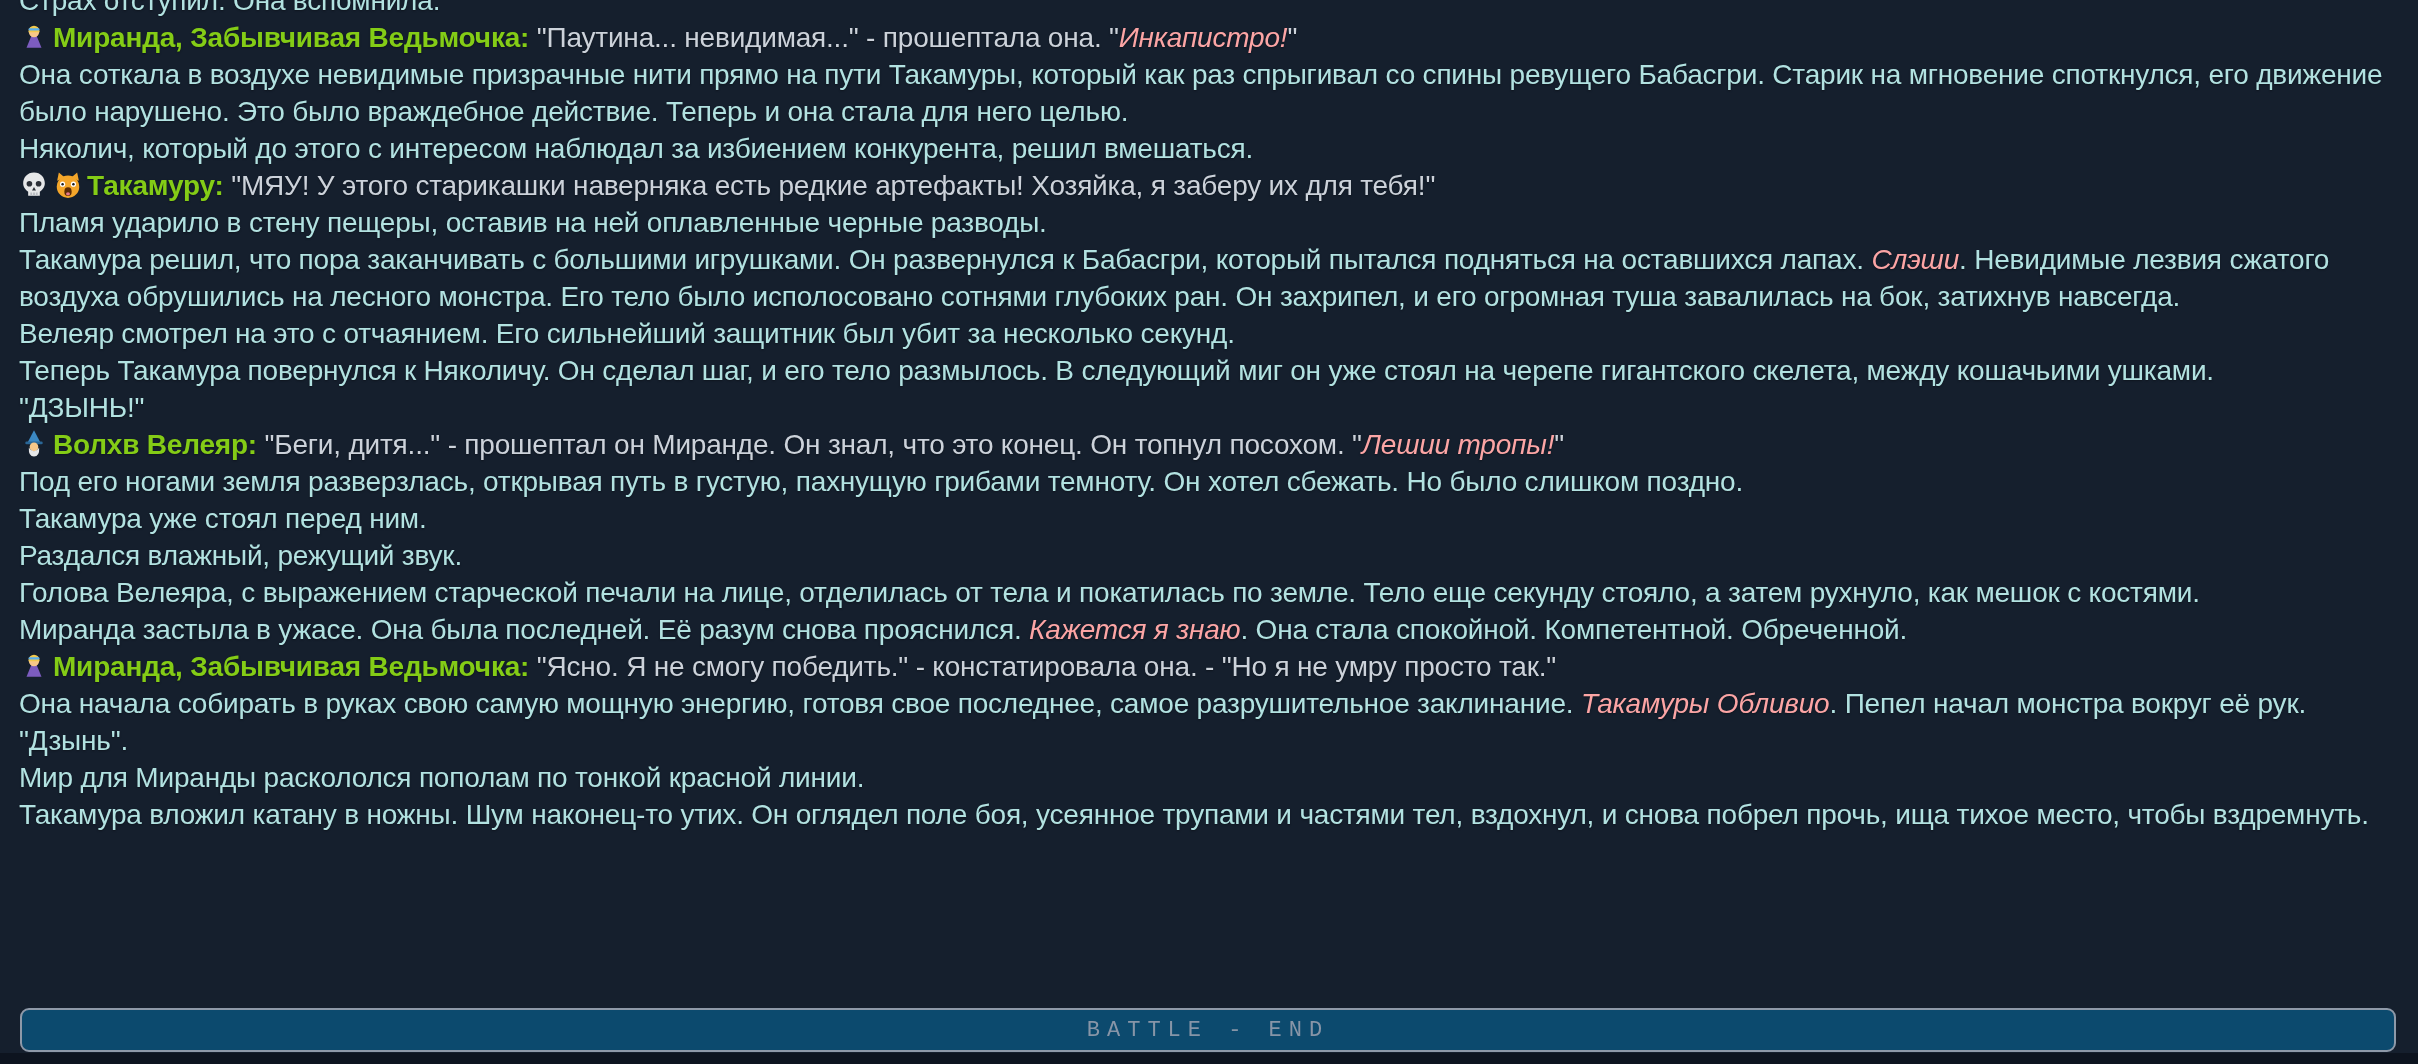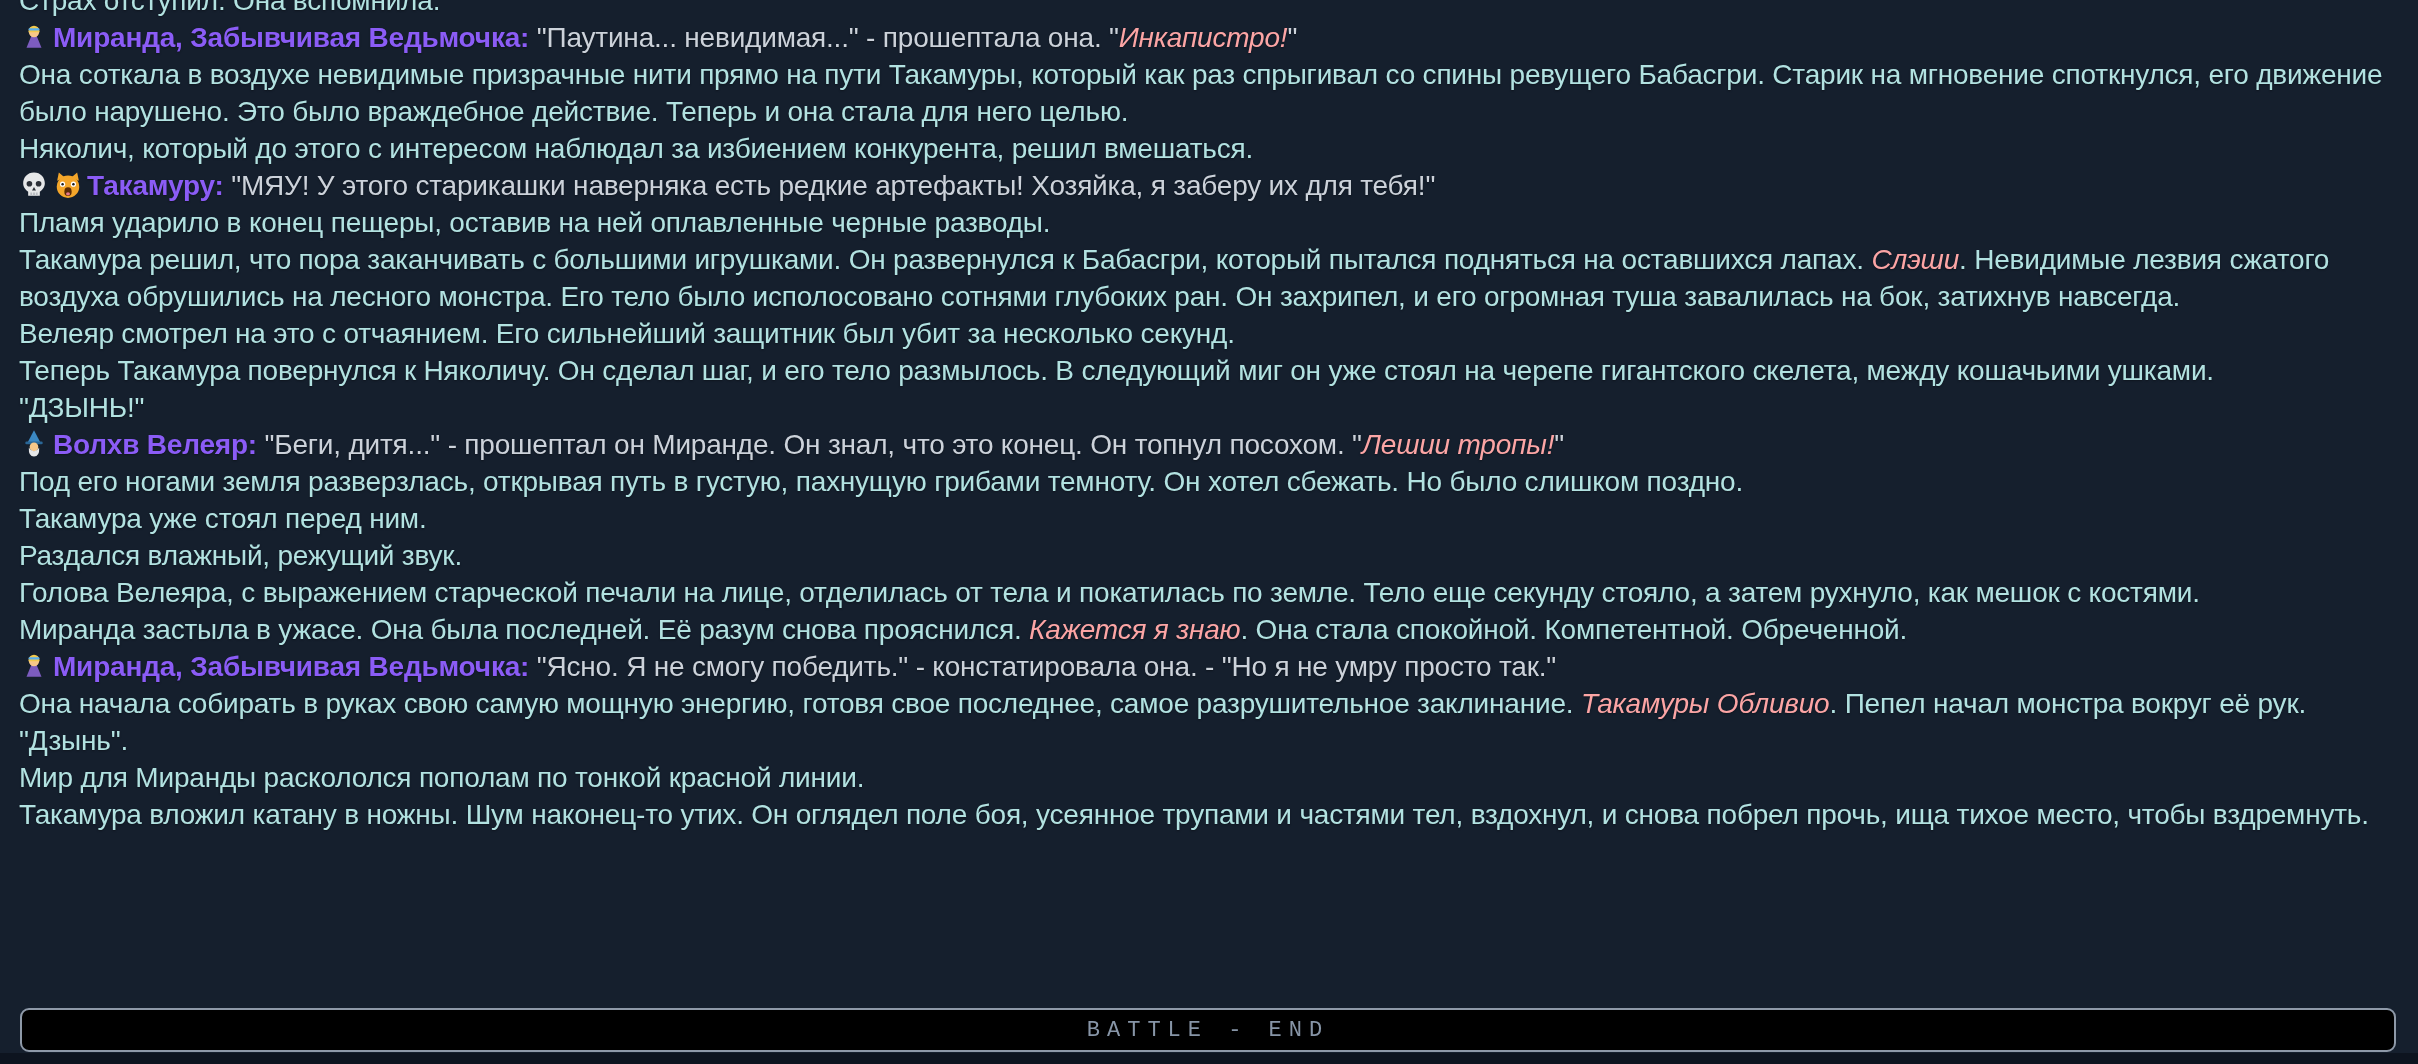--- a/index.html
+++ b/index.html
@@ -18,39 +18,39 @@
     overflow:hidden;
   }
   .line{
     font-size:28px;
     line-height:37px;
     letter-spacing:-0.2px;
     text-shadow:0 1px 2px rgba(0,0,0,.35);
     white-space:pre-wrap;
   }
   .narration{color:#b2e2e1;}
-  .name{color:#8b5cf6;font-weight:bold;}
+  .name{color:#84cc16;font-weight:bold;}
   .dialogue{color:#ccd2da;}
   .spell{color:#fca5a5;font-style:italic;}
   .emoji{
     display:inline-block;
     width:30px;height:30px;
     vertical-align:-5px;
     margin-right:4px;
   }
   .emoji svg{width:100%;height:100%;display:block;}
   .battle-bar{
     position:absolute;
     left:20px;right:22px;
     top:1008px;height:44px;
     box-sizing:border-box;
     border:2px solid #8e99a8;
     border-radius:9px;
     display:flex;align-items:center;justify-content:center;
-    background:#000000;
+    background:#0c4a6e;
   }
   .battle-bar span{
     font-family:"Liberation Mono", monospace;
     font-size:22px;
     letter-spacing:7px;
     color:#8795a7;
   }
   .bottom-strip{
     position:absolute;
     left:0;right:0;bottom:0;height:11px;
@@ -82,21 +82,21 @@
           <path d="M5 13 L7 3 L14 9 Z" fill="#f4a62a"></path>
           <path d="M31 13 L29 3 L22 9 Z" fill="#f4a62a"></path>
           <circle cx="18" cy="20" r="13.5" fill="#f4a62a"></circle>
           <circle cx="11.5" cy="17" r="3.1" fill="#ffffff"></circle>
           <circle cx="24.5" cy="17" r="3.1" fill="#ffffff"></circle>
           <circle cx="11.5" cy="17" r="1.5" fill="#1b1b1b"></circle>
           <circle cx="24.5" cy="17" r="1.5" fill="#1b1b1b"></circle>
           <ellipse cx="18" cy="26" rx="4.4" ry="5.2" fill="#5d2c04"></ellipse>
           <ellipse cx="18" cy="28.6" rx="2.4" ry="1.9" fill="#e8788a"></ellipse>
         </svg></span><span class="name">Такамуру:</span><span class="dialogue"> "МЯУ! У этого старикашки наверняка есть редкие артефакты! Хозяйка, я заберу их для тебя!"</span></div>
-    <div class="line"><span class="narration">Пламя ударило в конец пещеры, оставив на ней оплавленные черные разводы.</span></div>
+    <div class="line"><span class="narration">Пламя ударило в стену пещеры, оставив на ней оплавленные черные разводы.</span></div>
     <div class="line"><span class="narration">Такамура решил, что пора заканчивать с большими игрушками. Он развернулся к Бабасгри, который пытался подняться на оставшихся лапах. </span><span class="spell">Слэши</span><span class="narration">. Невидимые лезвия сжатого воздуха обрушились на лесного монстра. Его тело было исполосовано сотнями глубоких ран. Он захрипел, и его огромная туша завалилась на бок, затихнув навсегда.</span></div>
     <div class="line"><span class="narration">Велеяр смотрел на это с отчаянием. Его сильнейший защитник был убит за несколько секунд.</span></div>
     <div class="line"><span class="narration">Теперь Такамура повернулся к Няколичу. Он сделал шаг, и его тело размылось. В следующий миг он уже стоял на черепе гигантского скелета, между кошачьими ушками.</span></div>
     <div class="line"><span class="narration">"ДЗЫНЬ!"</span></div>
     <div class="line"><span class="emoji"><svg viewBox="0 0 36 36">
           <path d="M18 1.5 L25.5 16 H10.5 Z" fill="#3b88c3"></path>
           <rect x="7.5" y="15" width="21" height="3.4" rx="1.7" fill="#2a6797"></rect>
           <circle cx="18" cy="21.5" r="5.2" fill="#f7c889"></circle>
           <path d="M11.8 22.5 q6.2 8.5 12.4 0 q0.6 10.5 -6.2 10.5 q-6.8 0 -6.2 -10.5 Z" fill="#e6e7e8"></path>
         </svg></span><span class="name">Волхв Велеяр:</span><span class="dialogue"> "Беги, дитя..." - прошептал он Миранде. Он знал, что это конец. Он топнул посохом. "</span><span class="spell">Лешии тропы!</span><span class="dialogue">"</span></div>

